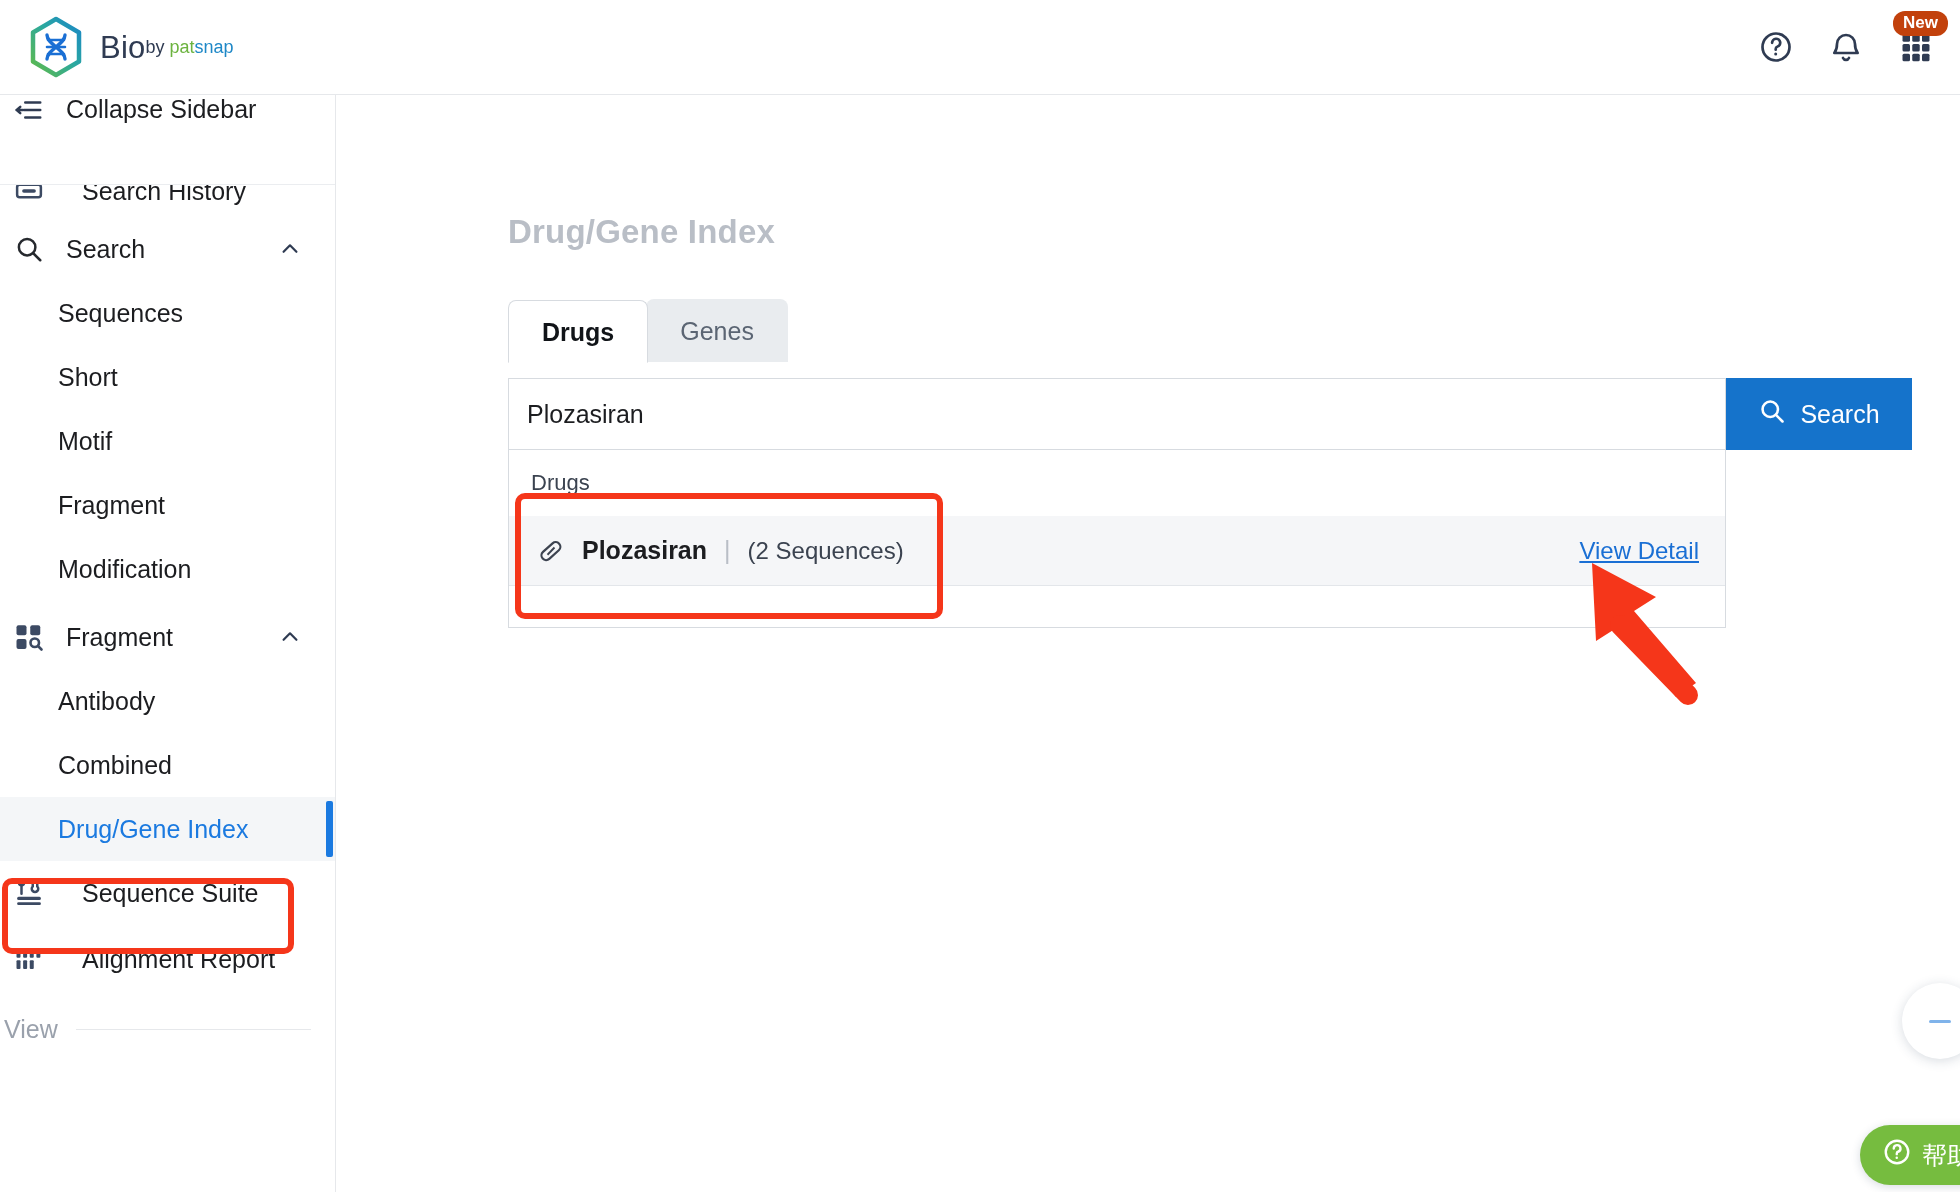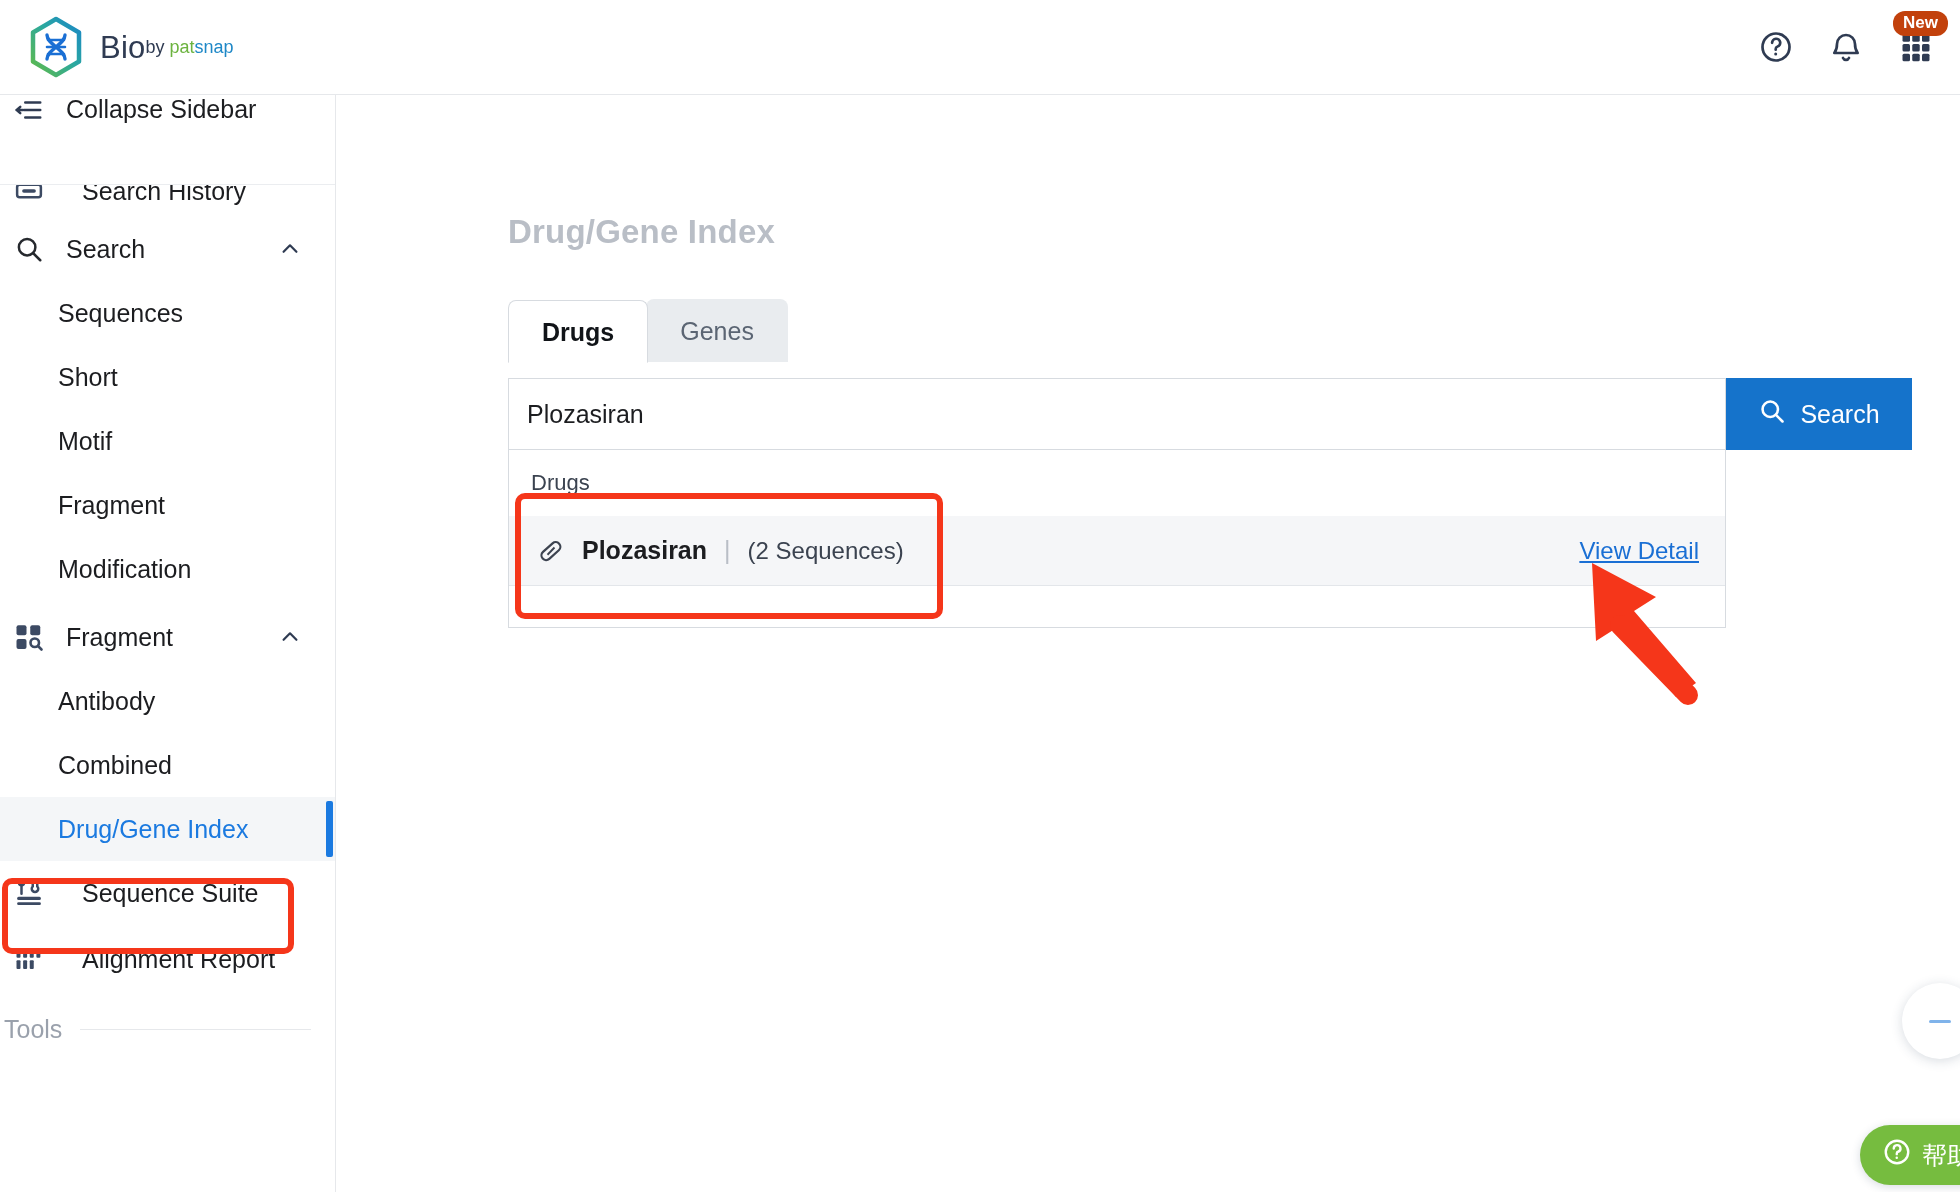--- a/index.html
+++ b/index.html
@@ -321,21 +321,21 @@
               <rect x="17.9" y="4" width="3.2" height="7" rx=".8"></rect>
             <rect x="2" y="13" width="3.2" height="7" rx=".8"></rect>
               <rect x="7.3" y="13" width="3.2" height="7" rx=".8"></rect>
             <rect x="12.6" y="13" width="3.2" height="7" rx=".8"></rect>
           </svg>
         </span>
         <span>Alignment Report</span>
       </div>
 
       <div class="tools-row">
-        <span class="tlabel">Tools</span>
+        <span class="tlabel">View</span>
         <span class="tline"></span>
       </div>
     </div>
   </div>
 
   <div class="main">
 
     <div class="page-title">Drug/Gene Index</div>
 
     <div class="tabs">

